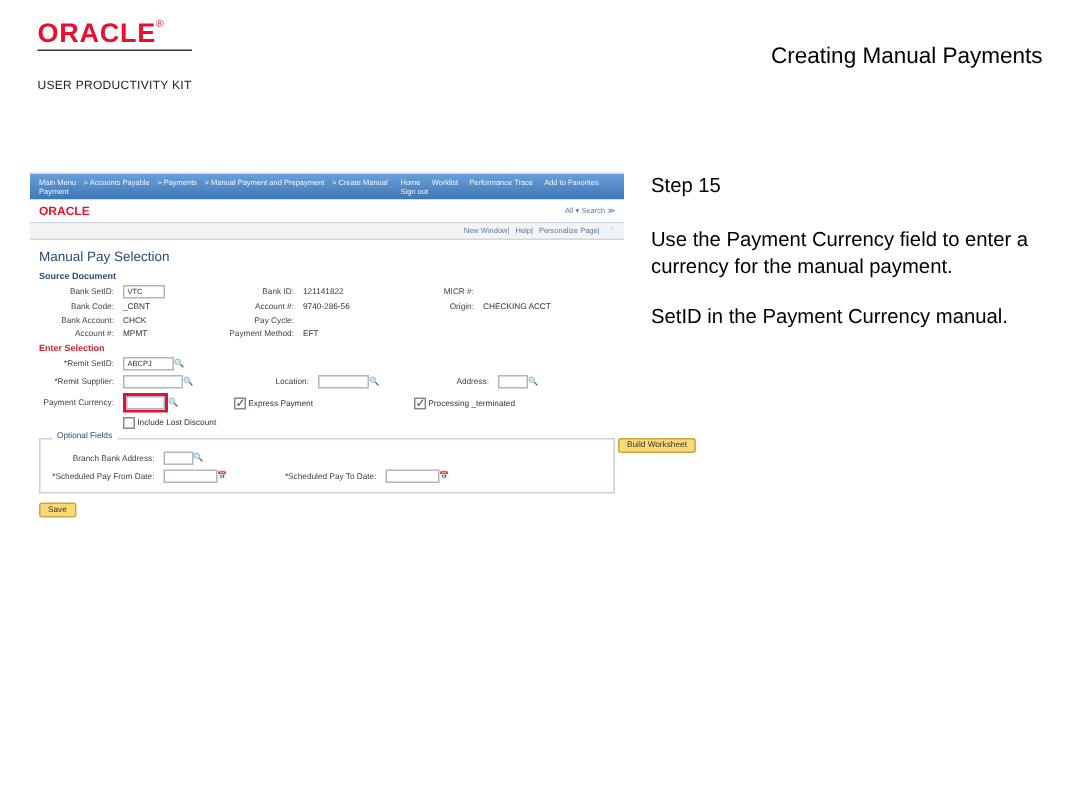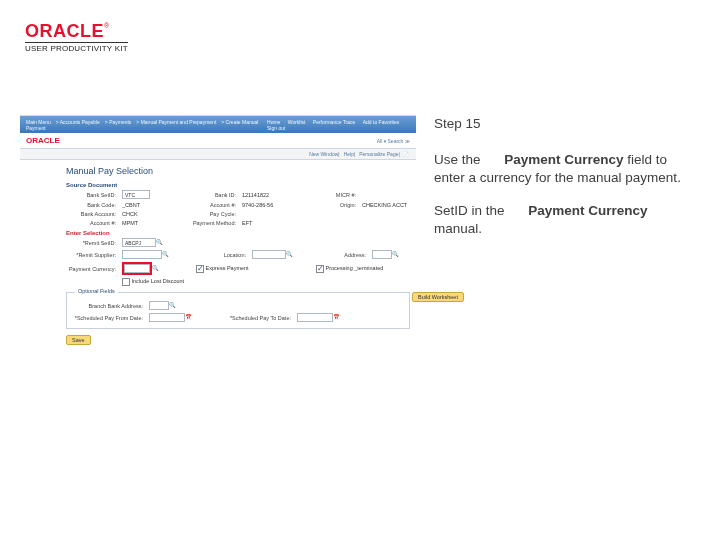--- a/index.html
+++ b/index.html
@@ -27,21 +27,21 @@
     font-size: 18px;
     letter-spacing: 0.5px;
     font-family: "Arial Black", Arial, sans-serif;
   }
   .oracle-trade { font-size: 7px; vertical-align: top; color: #e8102e; }
   .upk {
     font-size: 8px;
     color: #222;
     border-top: 1px solid #333;
     margin-top: 2px;
-    padding-top: 2px;
+    padding-top: 19px;
     letter-spacing: 0.2px;
   }
   .doc-title { font-size: 15px; color: #000; }
   .content-row {
     position: absolute;
     top: 115px; left: 20px; right: 25px;
     display: flex;
     gap: 18px;
   }
   .shot {
@@ -67,21 +67,21 @@
     border-bottom: 1px solid #c9d6e6;
   }
   .shot-sub .o-logo { color:#e8102e; font-weight:bold; font-size:8px; font-family:"Arial Black",Arial; }
   .shot-sub .right { margin-left:auto; font-size:5px; color:#5a7aa0; }
   .shot-underbar {
     background: #f2f4f6; border-bottom:1px solid #d0d6de;
     height: 11px; display:flex; justify-content:flex-end; align-items:center;
     padding: 0 6px; font-size:5px; color:#5a7aa0;
   }
   .shot-underbar span { margin-left: 4px; }
-  .shot-body { padding: 6px 6px 4px 6px; margin-left: 40px; }
+  .shot-body { padding: 6px 6px 4px 6px; }
   .page-title { font-size: 9px; color:#2a4d7a; margin-bottom: 6px; }
   .section-label { color:#2a4d7a; font-weight:bold; font-size:6px; margin: 2px 0; }
   .red-section { color:#c23; font-weight:bold; font-size:6px; margin: 4px 0 2px; }
   .field-grid1 {
     display:grid;
     grid-template-columns: 52px 60px 52px 60px 52px 60px;
     row-gap: 3px; column-gap: 4px;
     align-items:center;
   }
   .lbl { text-align:right; color:#444; font-size:5.5px; padding-right:2px; white-space:nowrap; }
@@ -109,36 +109,37 @@
   .btn-yellow {
     background:#f8d877; border:1px solid #c8a83b; color:#333;
     font-size:5.5px; padding:1px 5px; border-radius:2px;
   }
   .bottom-row { margin-top:6px; display:flex; align-items:flex-start; gap:4px; }
   .side-btn {
     background:#f8d877; border:1px solid #c8a83b; color:#333;
     font-size:5.5px; padding:1px 5px; border-radius:2px;
     position:absolute; right:-2px; top: 0px; transform: translateX(100%);
   }
-  .instructions { flex:1; font-size:13.5px; color:#404040; line-height:1.35; }
+  .instructions { flex:1; font-size:13.5px; color:#000000; line-height:1.35; }
   .step { margin-bottom: 18px; }
   .para { margin-bottom: 14px; }
-  b { font-weight: bold; margin-left: 20px; }
+  b { font-weight: normal; }
   .panel-wrap { position:relative; }
 </style>
 </head>
 <body>
 
 <div class="header">
   <div class="logo-block">
     <div>
       <span class="oracle-logo">ORACLE</span><span class="oracle-trade">®</span>
     </div>
     <div class="upk">USER PRODUCTIVITY KIT</div>
   </div>
+  <div class="doc-title">Creating Manual Payments</div>
 </div>
 
 <div class="content-row">
 
   <div class="shot">
     <div class="shot-topbar">
       <div class="shot-topbar-left">
         <span>Main Menu</span>&gt;
         <span>Accounts Payable</span>&gt;
         <span>Payments</span>&gt;

